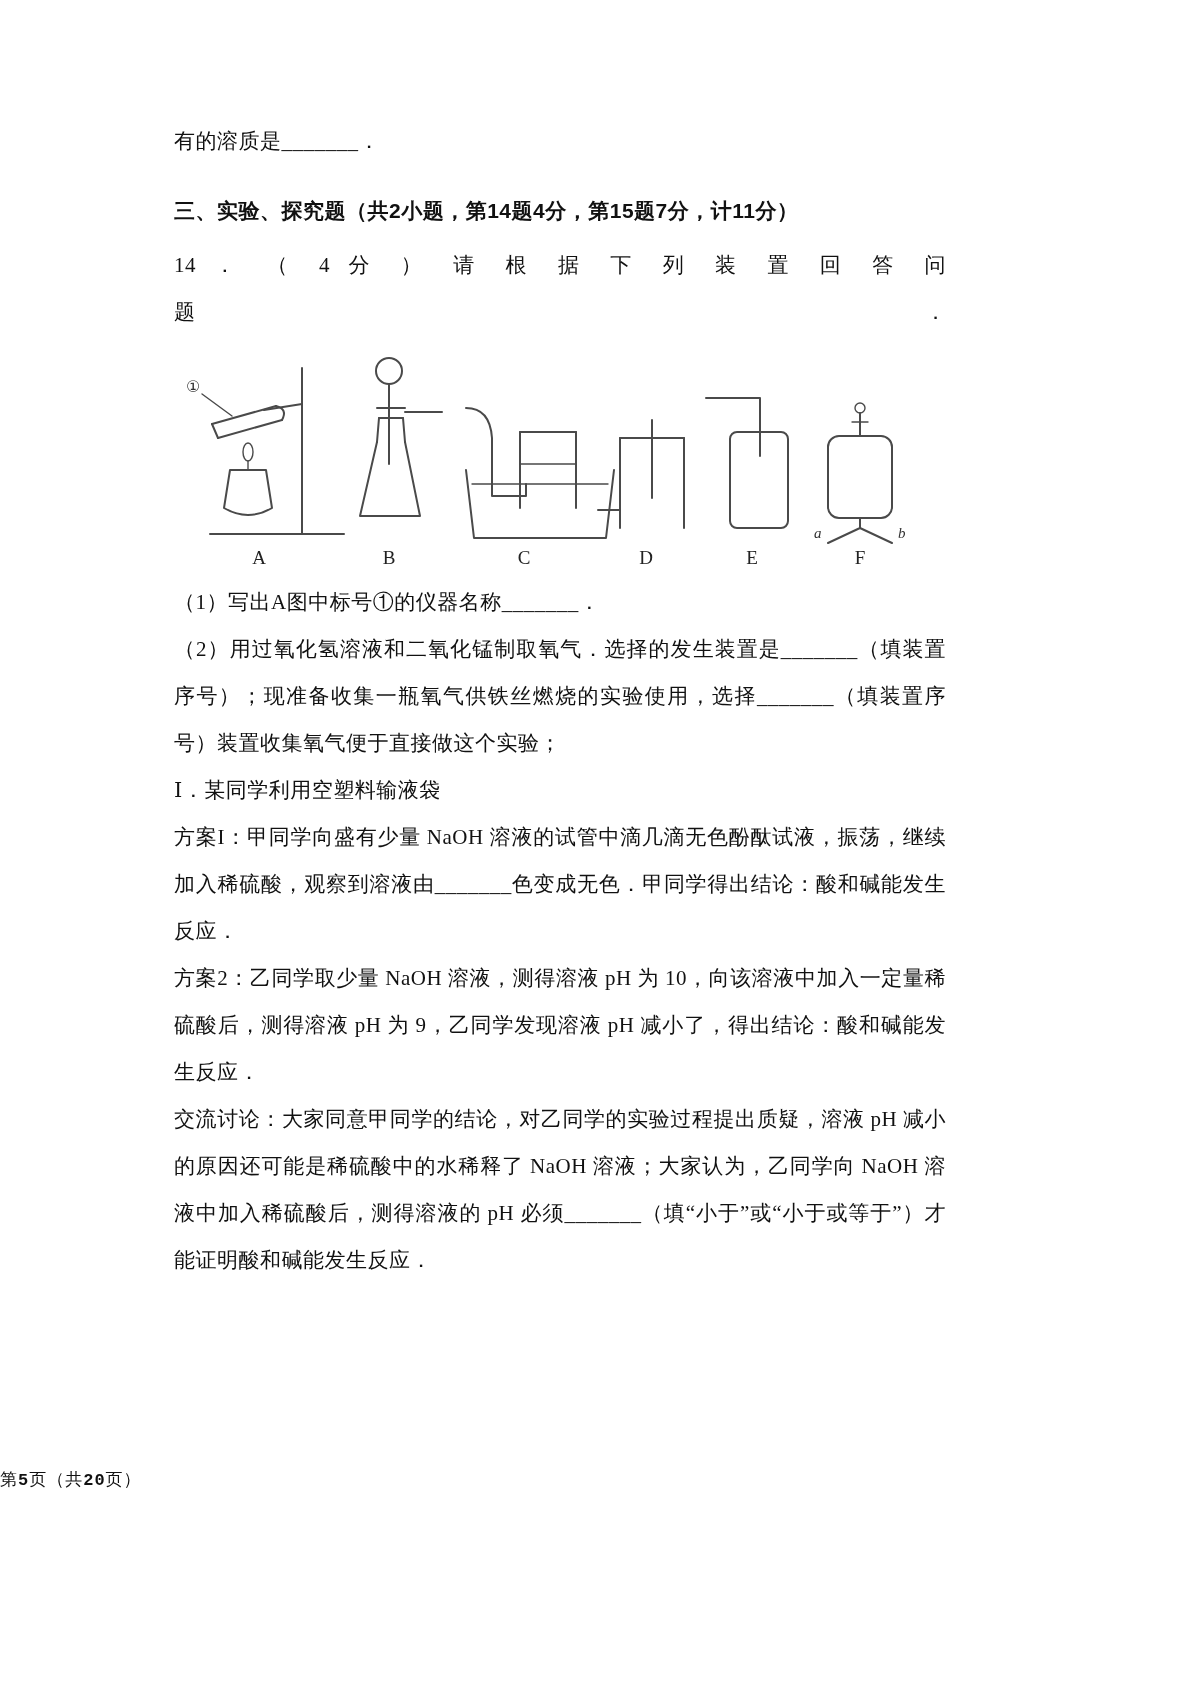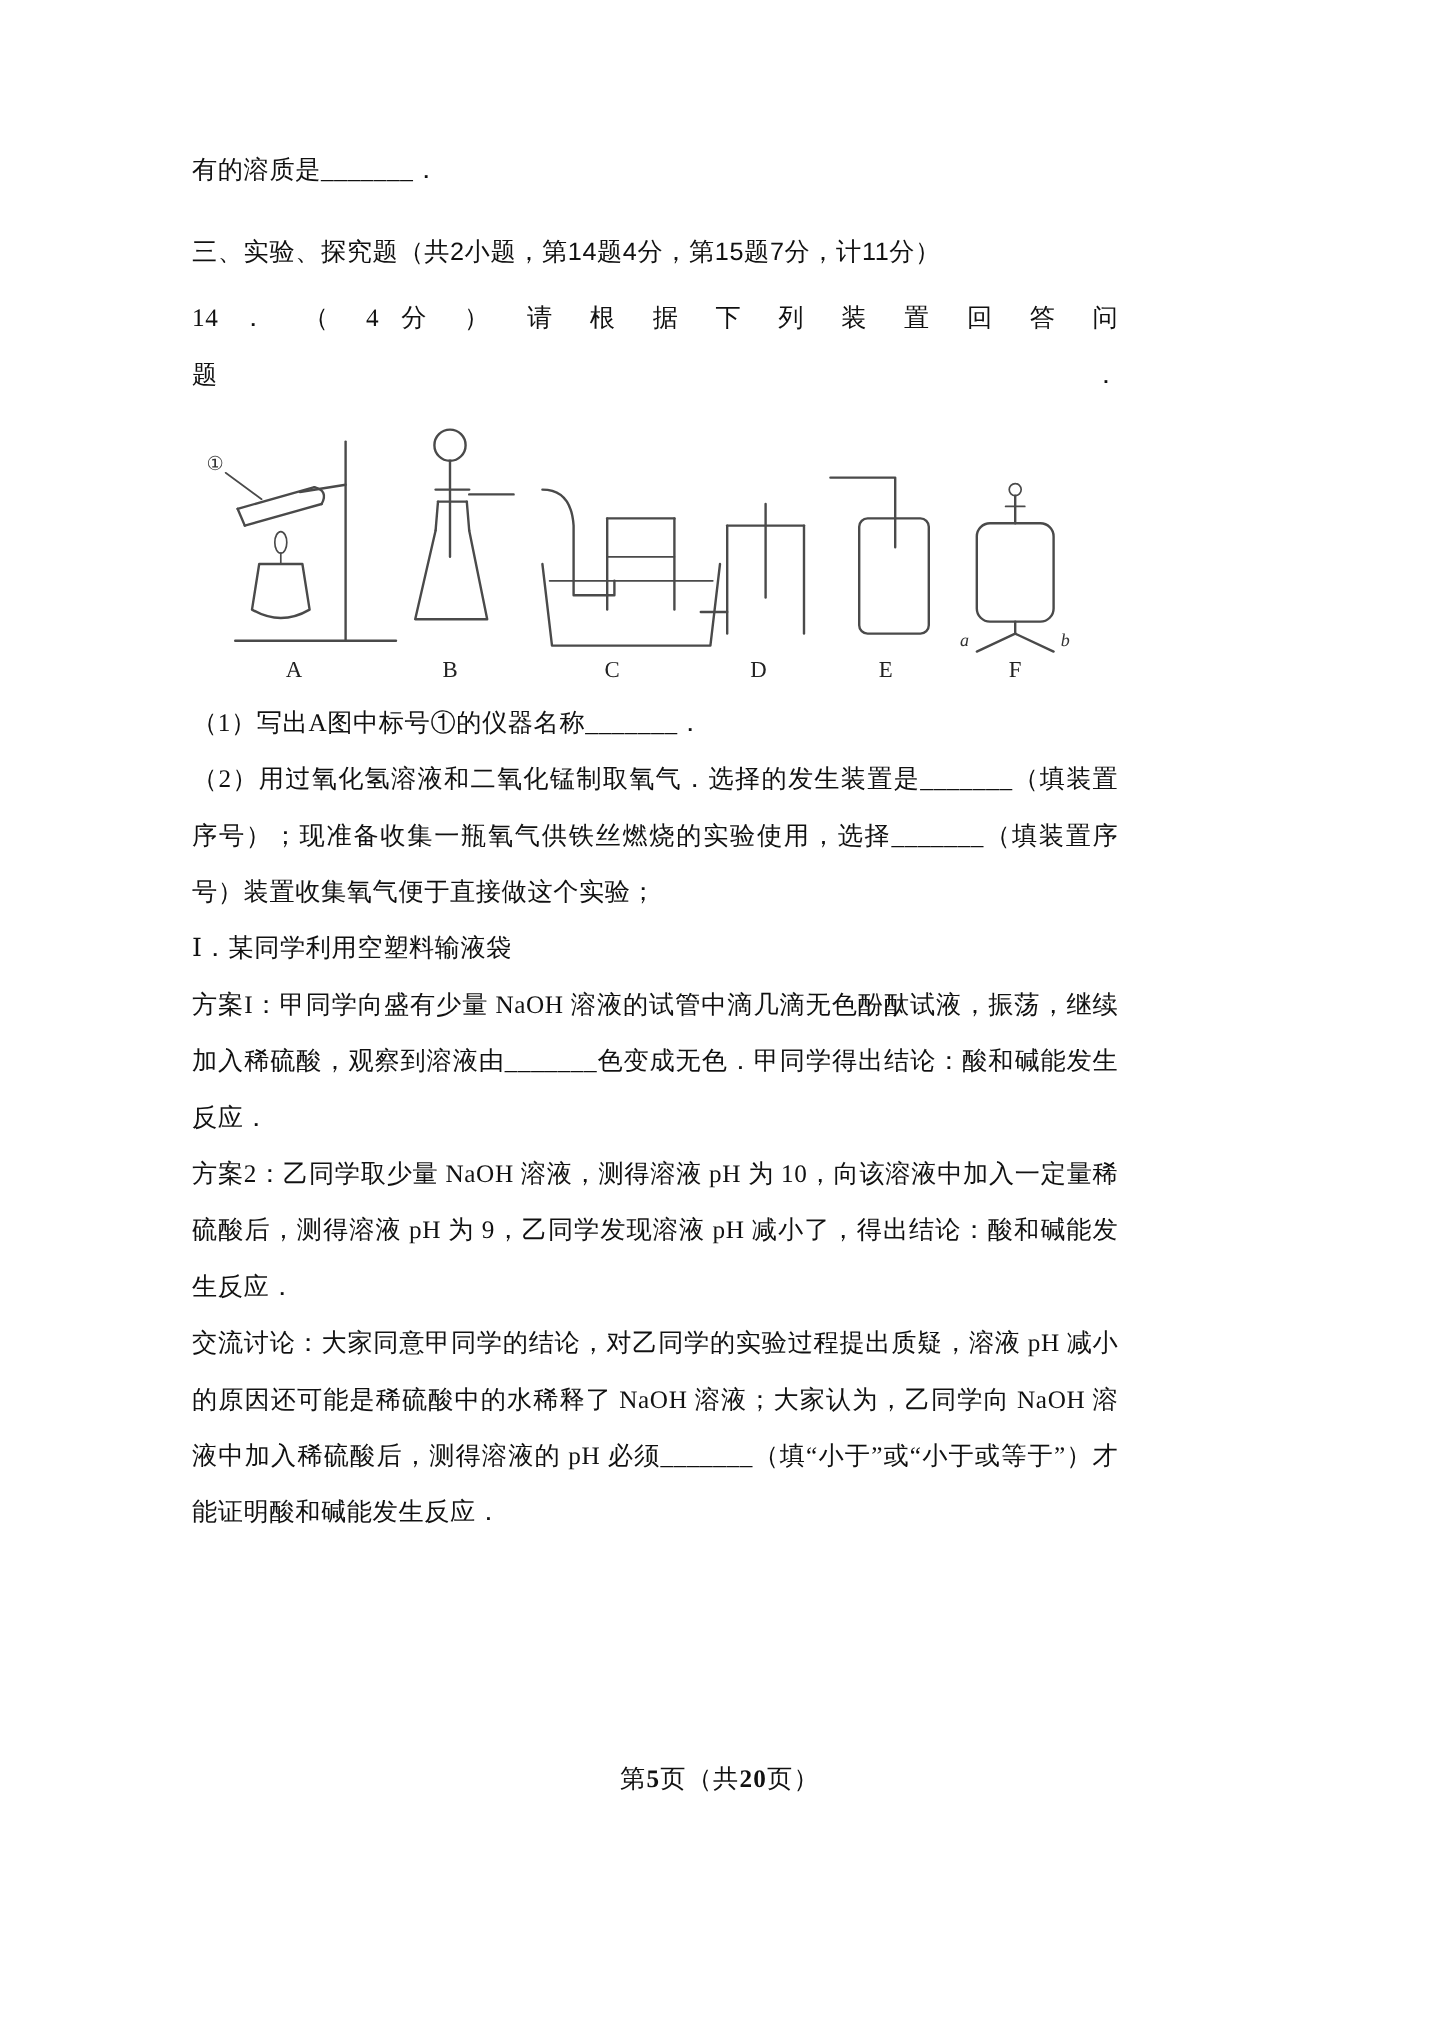--- a/index.html
+++ b/index.html
@@ -7,33 +7,33 @@
     position: relative;
     width: 1200px;
     height: 1698px;
     background: #ffffff;
     color: #111;
     font-family: "Liberation Serif", "DejaVu Serif", serif;
     overflow: hidden;
   }
   .content {
     position: absolute;
-    left: 160px;
+    left: 174px;
     top: 118px;
     width: 772px;
     font-size: 21px;
   }
   .para {
     margin: 0;
     line-height: 47px;
     text-align: justify;
     letter-spacing: 0.5px;
   }
   .heading {
-    font-weight: 400;
+    font-weight: 700;
     margin-top: 22px;
     font-family: "Liberation Sans", "DejaVu Sans", sans-serif;
     letter-spacing: 0.5px;
   }
   .justify-last {
     margin-top: 8px;
     text-align: justify;
     text-align-last: justify;
     text-justify: inter-word;
   }
@@ -65,24 +65,24 @@
   .fig-circ {
     font-family: "DejaVu Sans", sans-serif;
     font-size: 16px;
     fill: #333;
   }
   .footer {
     position: absolute;
     left: 0;
     top: 1468px;
     width: 100%;
-    text-align: center;
-    font-size: 21px;
+    font-size: 17px;
     color: #111;
     letter-spacing: 1px;
+    font-family: Liberation Mono, monospace;
   }
   .footer .num { font-weight: 700; }
 </style>
 </head>
 <body>
 
 <div class="page">
   <div class="content">
 
     <p class="para">有的溶质是_______．</p>

